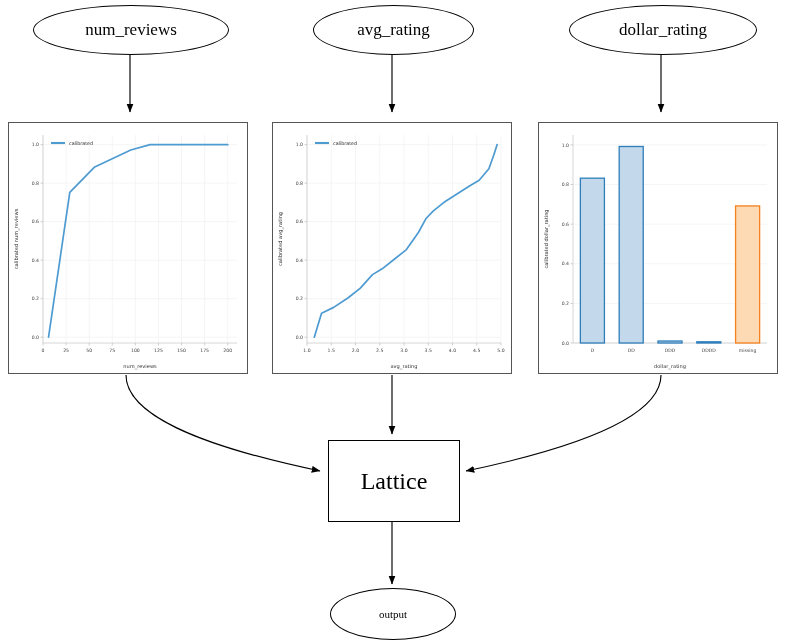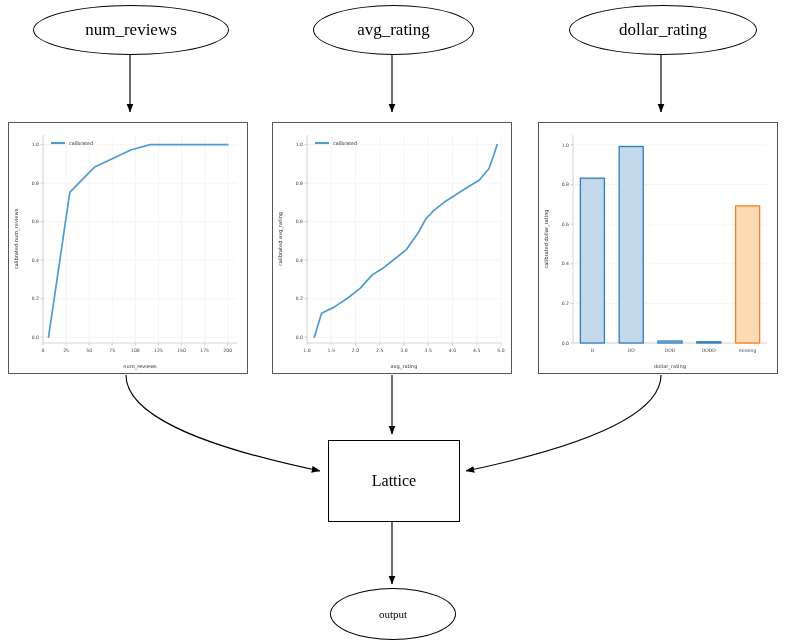--- a/index.html
+++ b/index.html
@@ -73,21 +73,21 @@
   </div>
 
   <div class="node-ellipse" style="left:313px;top:5px;width:159px;height:48px;font-size:17px;">
     <span>avg_rating</span>
   </div>
 
   <div class="node-ellipse" style="left:569px;top:5px;width:186px;height:48px;font-size:17px;">
     <span>dollar_rating</span>
   </div>
 
-  <div class="node-box" style="left:328px;top:440px;width:130px;height:80px;font-size:16px;">
+  <div class="node-box" style="left:328px;top:440px;width:130px;height:80px;font-size:24px;">
     <span>Lattice</span>
   </div>
 
   <div class="node-ellipse" style="left:330px;top:588px;width:124px;height:50px;font-size:11px;">
     <span>output</span>
   </div>
 
   <div class="panel" style="left:8px;top:122px;width:240px;height:252px;">
     <svg class="plot-svg" id="svg-chart-0" width="238" height="250" viewBox="0 0 238 250" xmlns="http://www.w3.org/2000/svg">
         <rect x="34" y="12" width="194" height="208" fill="#fff"></rect>

